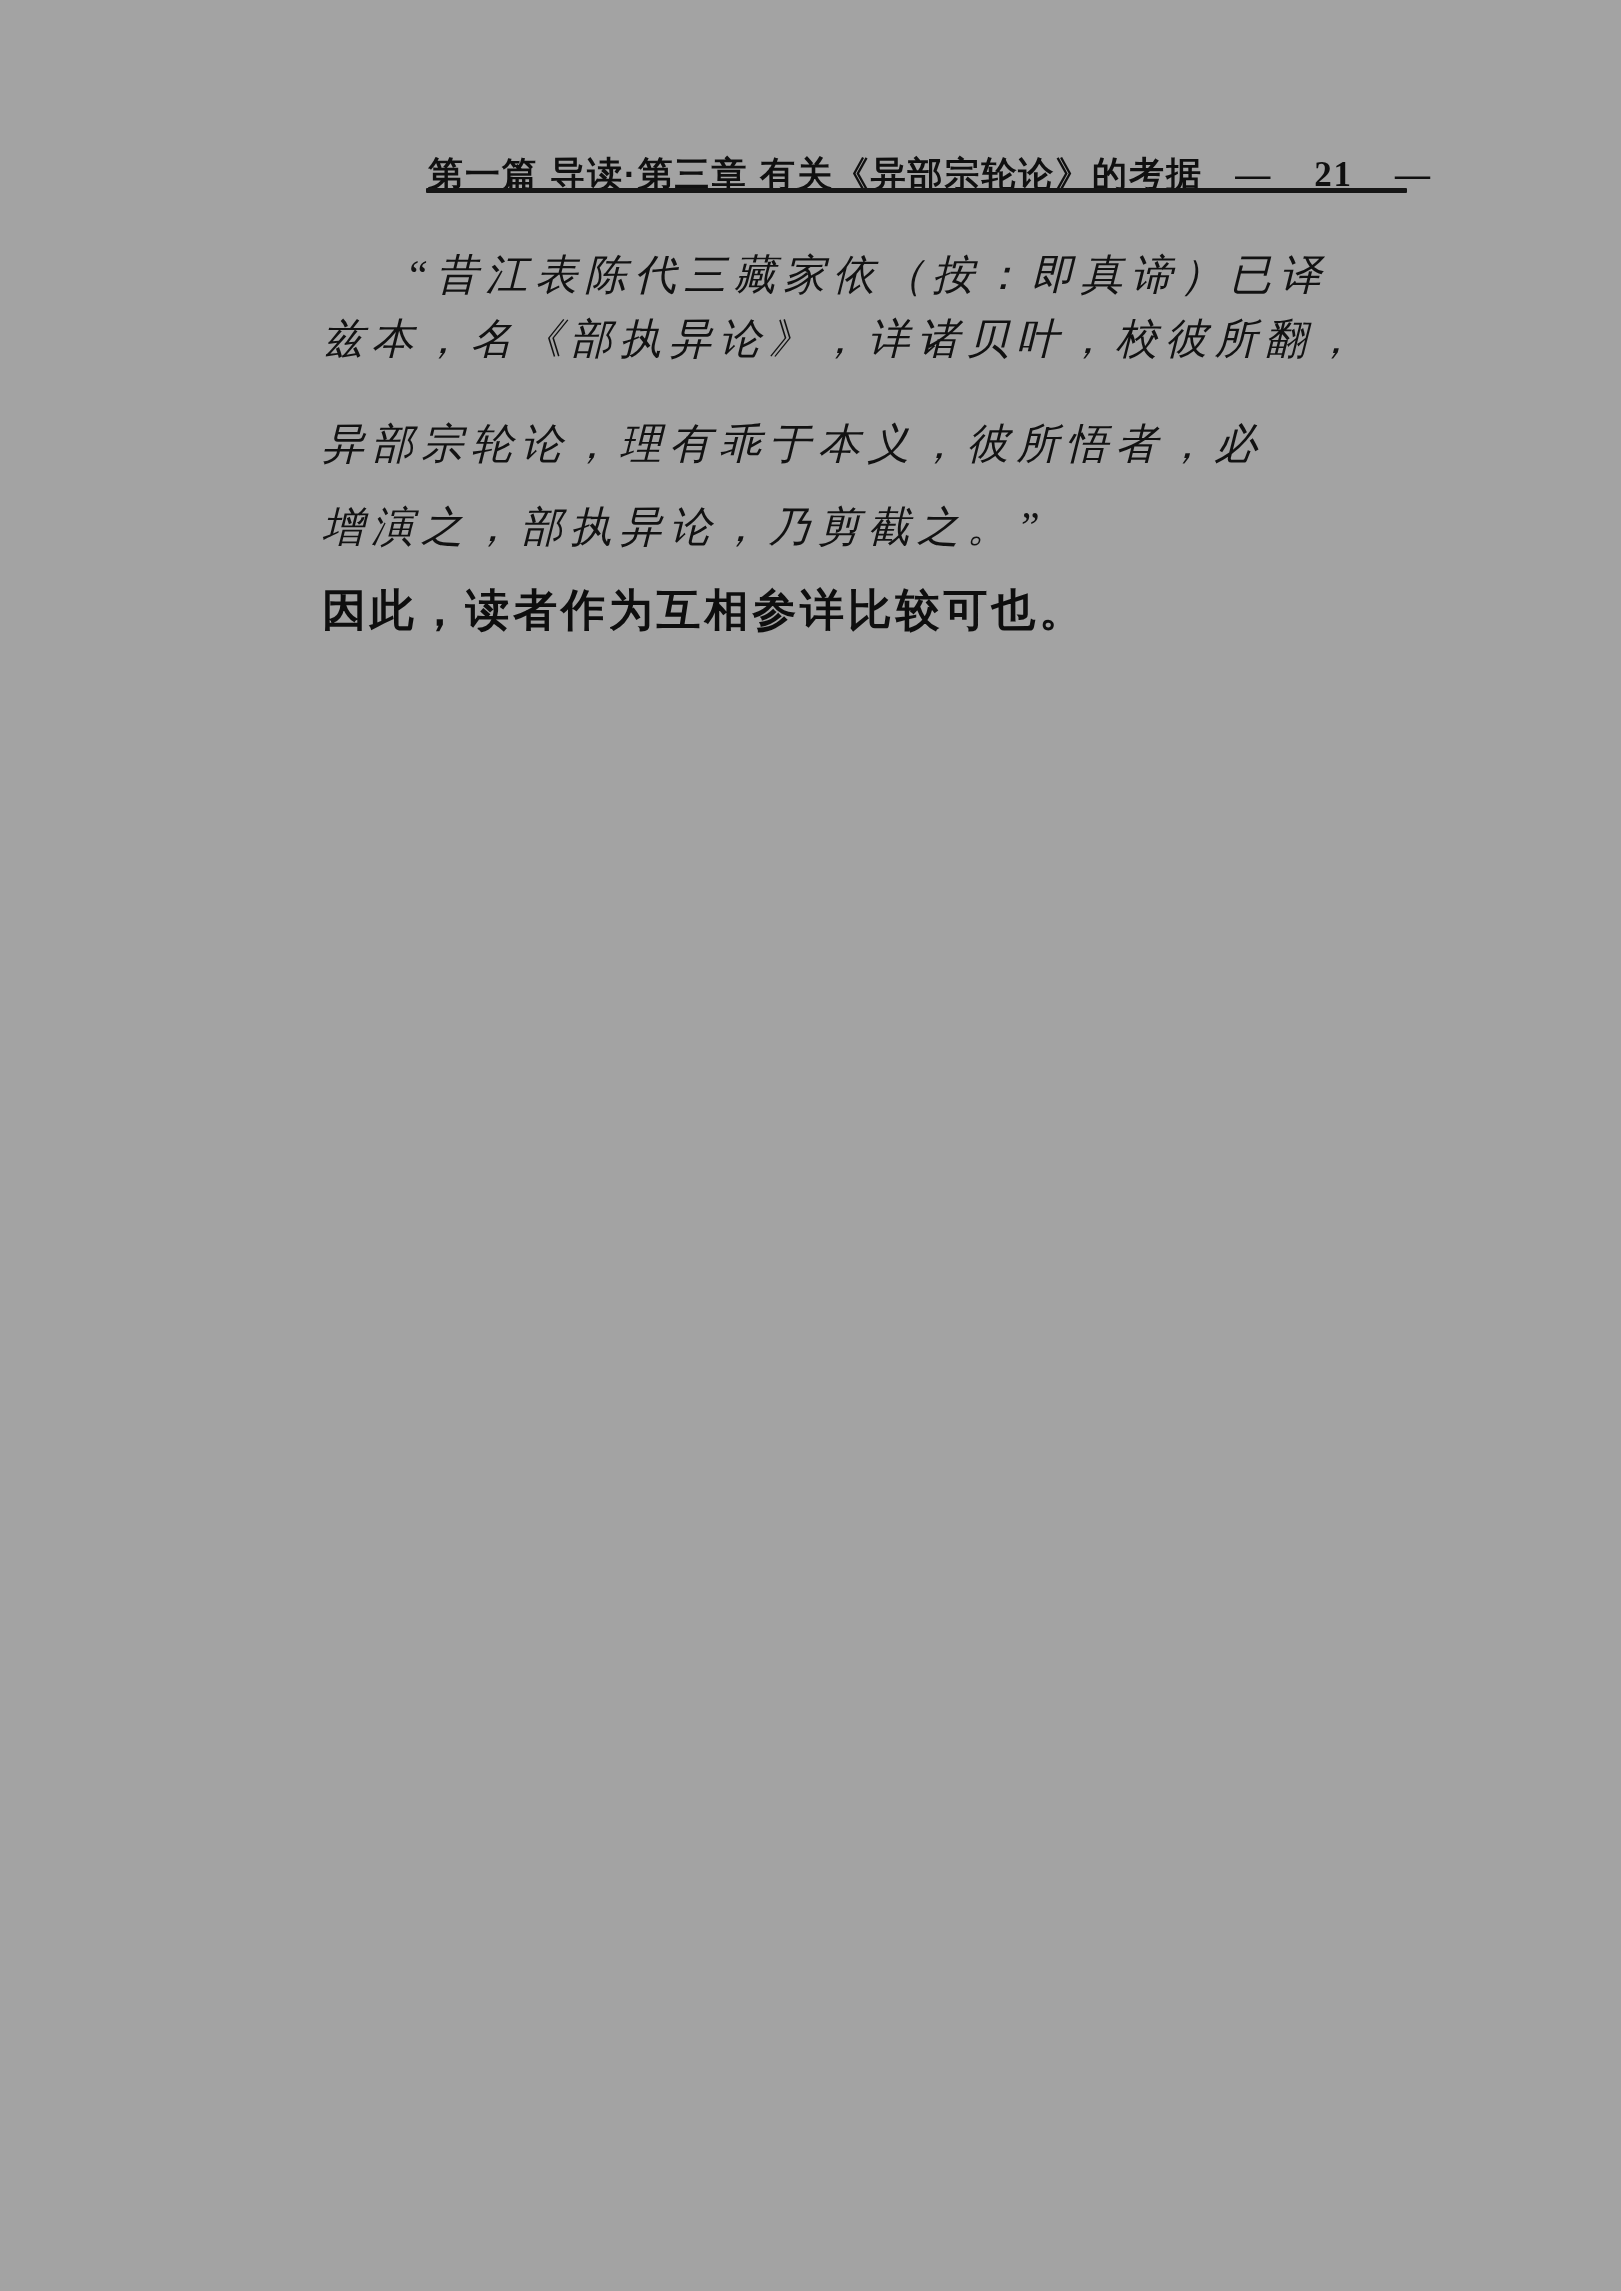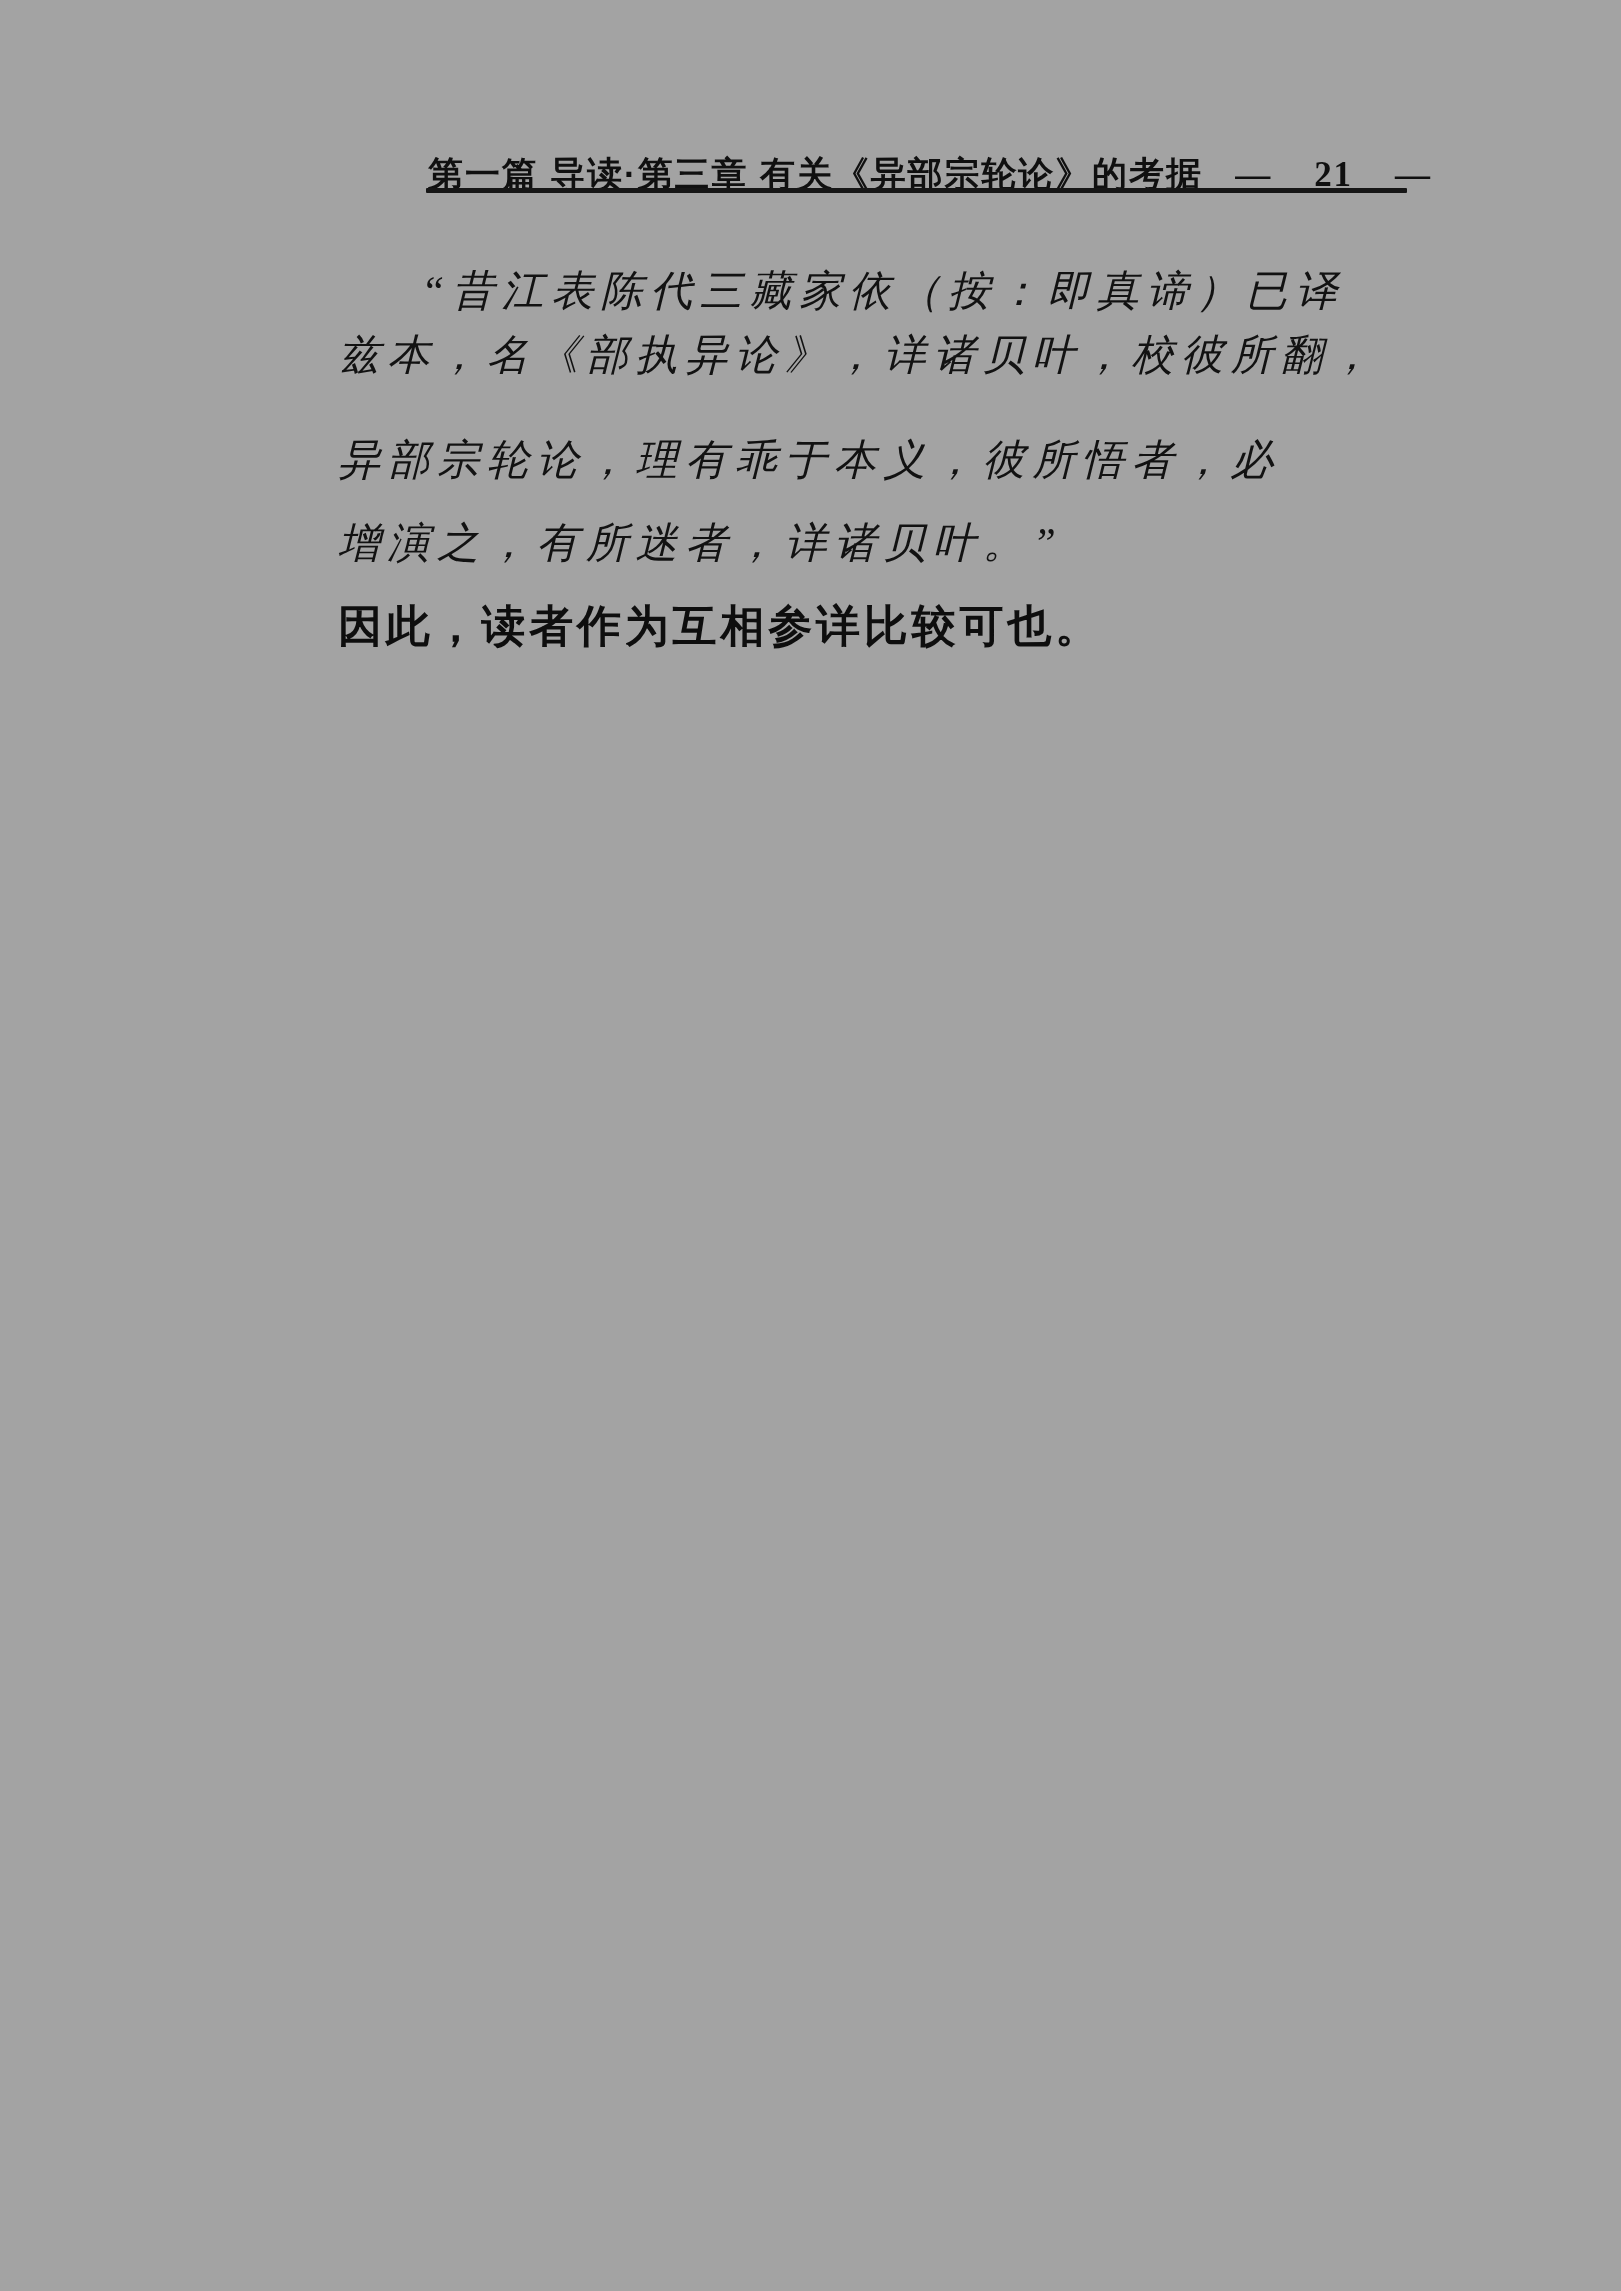--- a/index.html
+++ b/index.html
@@ -44,21 +44,21 @@
     left: 426px;
     top: 188px;
     width: 981px;
     height: 4.8px;
     background: #161616;
     border-radius: 1px;
   }
   
   .bodytext p {
     position: absolute;
-    margin: 16px;
+    margin: 0;
     line-height: 1;
     white-space: nowrap;
   }
   .quote {
     left: 322px;
     font-size: 42px;
     letter-spacing: 7.6px;
     font-style: italic;
     color: #121212;
   }
@@ -88,18 +88,18 @@
     <span class="pagenum">21</span>
     <span class="dash dash-right">—</span>
   </div>
 
   <div class="header-rule"></div>
 
   <div class="bodytext">
     <p class="quote indent q1">“昔江表陈代三藏家依（按：即真谛）已译</p>
     <p class="quote q2">兹本，名《部执异论》，详诸贝叶，校彼所翻，</p>
     <p class="quote q3">异部宗轮论，理有乖于本义，彼所悟者，必</p>
-    <p class="quote q4">增演之，有所迷者，详诸贝叶。”</p>
+    <p class="quote q4">增演之，部执异论，乃剪截之。”</p>
     <p class="closing">因此，读者作为互相参详比较可也。</p>
   </div>
 
 </div>
 
 
 </body></html>

